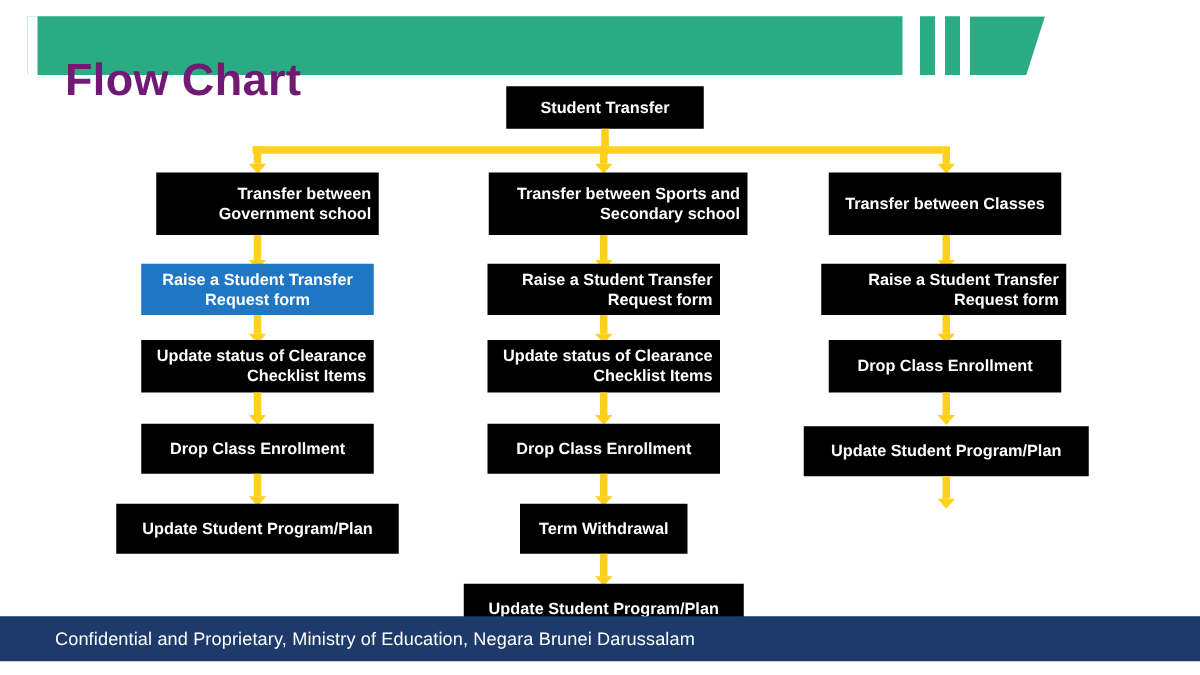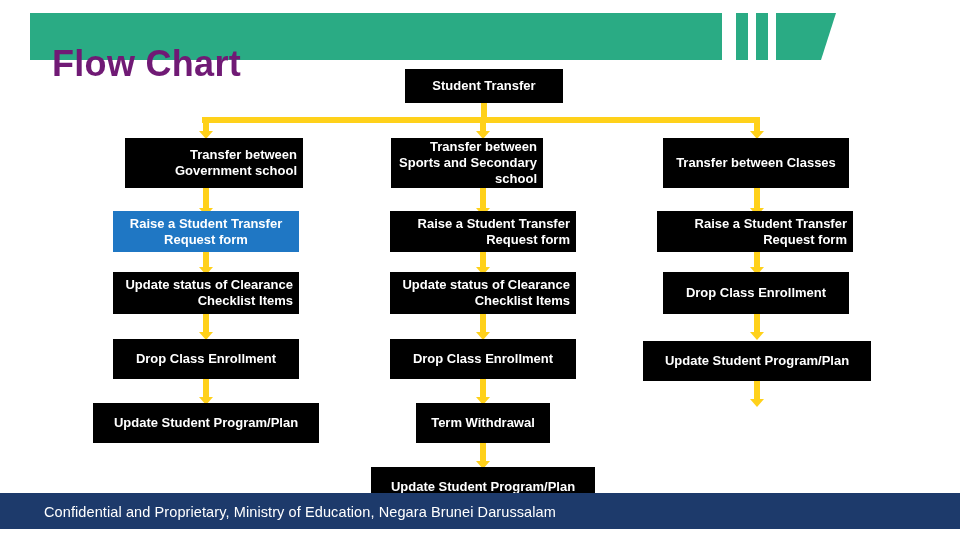--- a/index.html
+++ b/index.html
@@ -177,21 +177,21 @@
   </div>
 
   <div class="node navy" style="left:113px; top:277px; width:186px; height:40px;">Drop Class Enrollment</div>
   <div class="arrow" style="left:199px; top:317px; width:14px; height:26px;">
     <div class="shaft" style="height:18px;"></div>
       <div class="head" style="top:18px;"></div>
   </div>
 
   <div class="node navy" style="left:93px; top:341px; width:226px; height:40px;">Update Student Program/Plan</div>
 
-  <div class="node navy" style="left:391px; top:76px; width:152px; height:50px;">Transfer between Sports and Secondary school</div>
+  <div class="node navy" style="left:391px; top:76px; width:207px; height:50px;">Transfer between Sports and Secondary school</div>
   <div class="arrow" style="left:476px; top:126px; width:14px; height:28px;">
     <div class="shaft" style="height:20px;"></div>
       <div class="head" style="top:20px;"></div>
   </div>
 
   <div class="node navy" style="left:390px; top:149px; width:186px; height:41px;">Raise a Student Transfer Request form</div>
   <div class="arrow" style="left:476px; top:190px; width:14px; height:23px;">
     <div class="shaft" style="height:15px;"></div>
       <div class="head" style="top:15px;"></div>
   </div>

